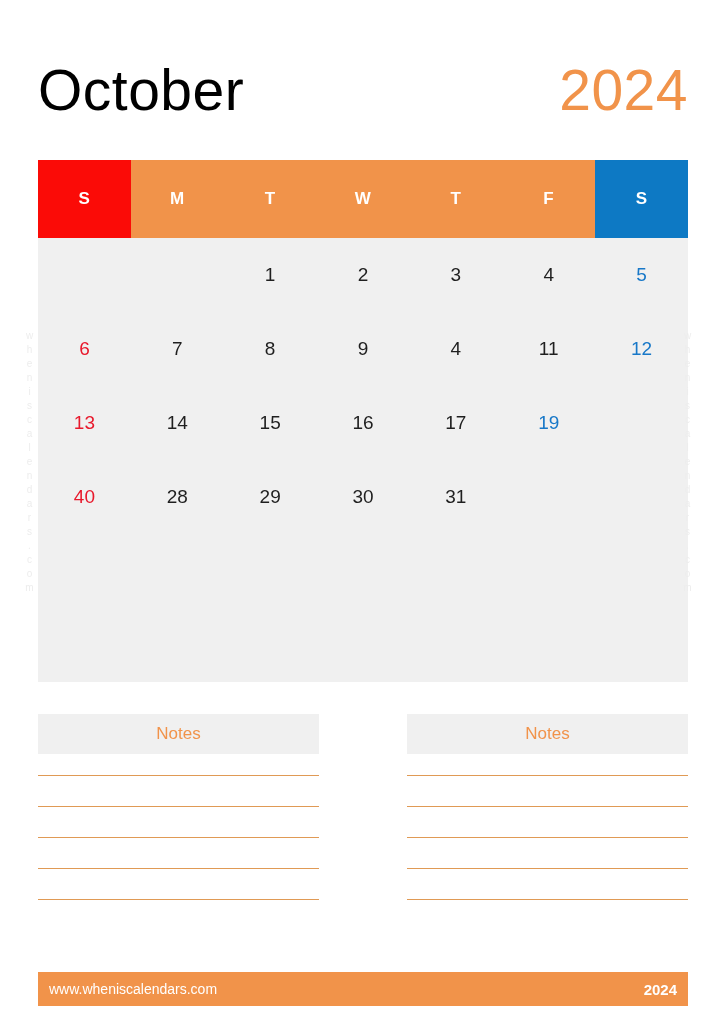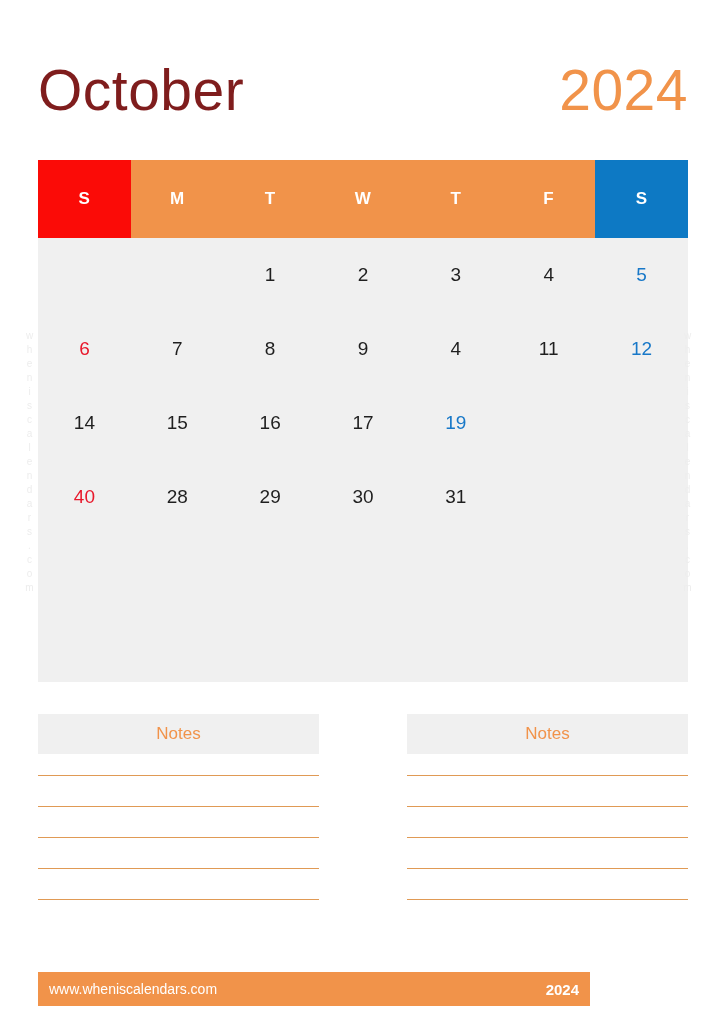--- a/index.html
+++ b/index.html
@@ -30,21 +30,21 @@
     top: 48px;
     width: 650px;
     height: 84px;
     display: flex;
     align-items: center;
     justify-content: space-between;
   }
   .month-name {
     font-size: 57px;
     font-weight: 400;
-    color: #7f1d1d;
+    color: #000000;
     letter-spacing: 0.5px;
     line-height: 1;
   }
   .year-name {
     font-size: 57px;
     font-weight: 400;
     color: #F1934A;
     letter-spacing: 0.5px;
     line-height: 1;
   }
@@ -128,21 +128,21 @@
     height: 1px;
     background: #E09A55;
     width: 100%;
   }
 
   
   .footer {
     position: absolute;
     left: 38px;
     top: 972px;
-    width: 552px;
+    width: 650px;
     height: 34px;
     background: #F1934A;
     display: flex;
     align-items: center;
     justify-content: space-between;
     padding: 0 11px;
   }
   .footer-url {
     font-size: 14px;
     color: #FFFFFF;
@@ -200,20 +200,21 @@
         <div class="week-row">
           <div class="day-cell sun">6</div>
           <div class="day-cell">7</div>
           <div class="day-cell">8</div>
           <div class="day-cell">9</div>
           <div class="day-cell">4</div>
           <div class="day-cell">11</div>
           <div class="day-cell sat">12</div>
         </div>
         <div class="week-row">
+          <div class="day-cell sun">13</div>
           <div class="day-cell">14</div>
           <div class="day-cell">15</div>
           <div class="day-cell">16</div>
           <div class="day-cell">17</div>
           <div class="day-cell sat">19</div>
         </div>
         <div class="week-row">
           <div class="day-cell sun">40</div>
           <div class="day-cell">28</div>
           <div class="day-cell">29</div>

